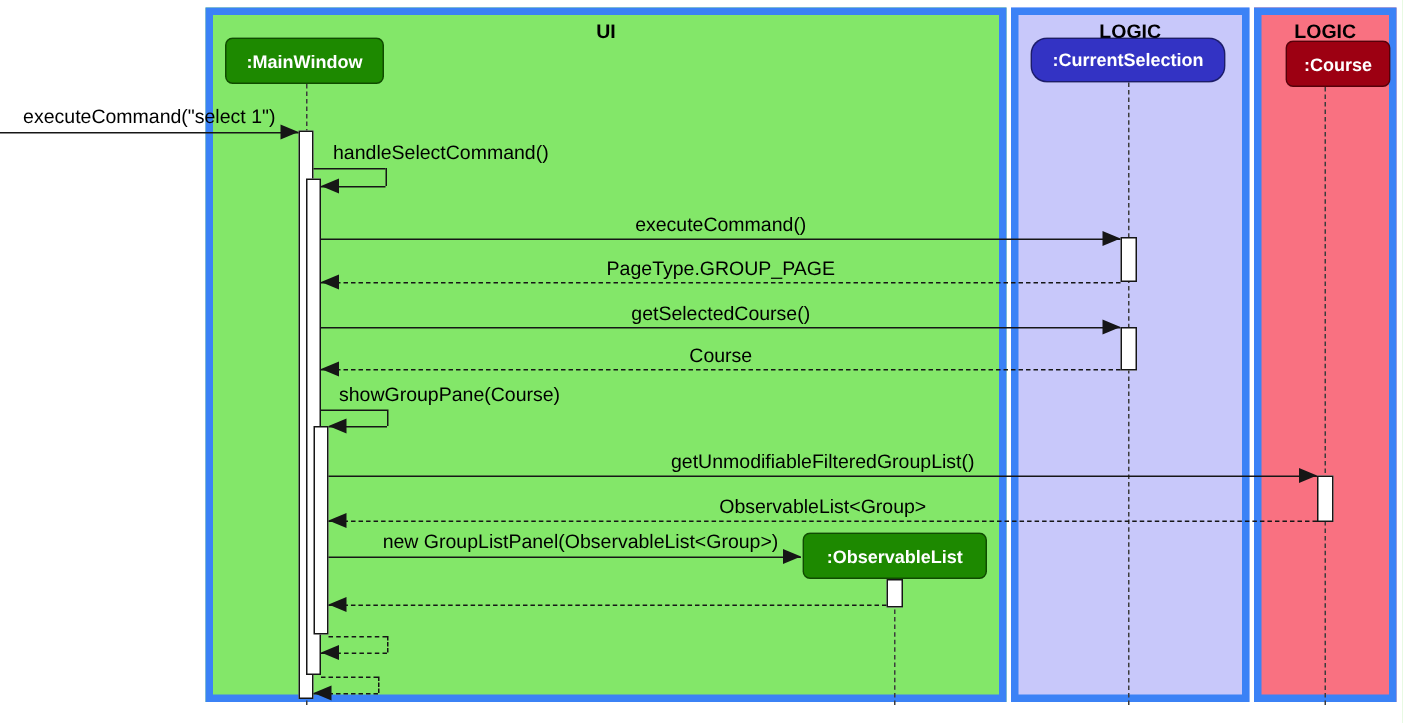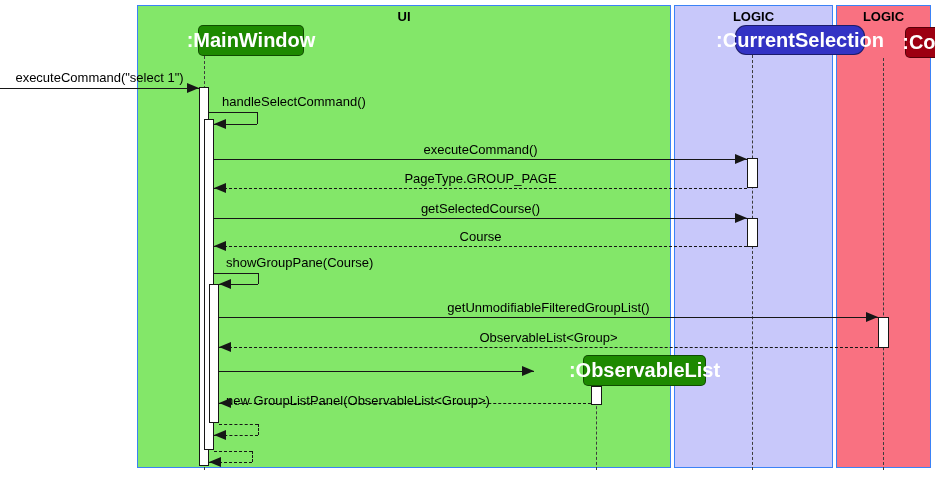--- a/index.html
+++ b/index.html
@@ -9,45 +9,44 @@
     width: 935px;
     height: 482px;
     background: #ffffff;
     font-family: "Liberation Sans", sans-serif;
     overflow: hidden;
   }
   .frame {
     position: absolute;
     top: 5px;
     height: 463px;
-    border: 1px solid #3b82f6;
+    border: 5px solid #3b82f6;
     z-index: 1;
   }
   .frame-title {
     position: absolute;
     top: 3px;
     left: 0; right: 0;
     text-align: center;
     font-size: 13px;
     font-weight: bold;
     color: #000;
   }
   .participant {
     position: absolute;
     border-radius: 5px;
     border: 1px solid rgba(0,0,0,0.45);
     display: flex;
     align-items: center;
     justify-content: center;
     color: #ffffff;
-    font-size: 20px;
+    font-size: 12px;
     font-weight: bold;
     white-space: nowrap;
     z-index: 6;
-    margin-left: 48px;
   }
   .lifeline {
     position: absolute;
     width: 0;
     border-left: 1px dashed #3c3c3c;
     z-index: 2;
   }
   .activation {
     position: absolute;
     background: #ffffff;
@@ -145,21 +144,21 @@
       <div class="arrow left" style="left: 219px; top: 279px;"></div>
       <div class="msg-label" style="left: 226px; top: 255px;">showGroupPane(Course)</div>
       <div class="msg-line" style="left: 219px; top: 317px; width: 659px;"></div>
       <div class="arrow right" style="left: 866px; top: 312px;"></div>
       <div class="msg-label center" style="left: 548.5px; top: 300px;">getUnmodifiableFilteredGroupList()</div>
       <div class="msg-line dashed" style="left: 219px; top: 347px; width: 659px;"></div>
       <div class="arrow left" style="left: 219px; top: 342px;"></div>
       <div class="msg-label center" style="left: 548.5px; top: 330px;">ObservableList&lt;Group&gt;</div>
       <div class="msg-line" style="left: 219px; top: 371px; width: 315px;"></div>
       <div class="arrow right" style="left: 522px; top: 366px;"></div>
-      <div class="msg-label center" style="left: 358px; top: 353px; margin-top: 40px;">new GroupListPanel(ObservableList&lt;Group&gt;)</div>
+      <div class="msg-label center" style="left: 387px; top: 353px;">new GroupListPanel(ObservableList&lt;Group&gt;)</div>
       <div class="msg-line dashed" style="left: 219px; top: 403px; width: 372px;"></div>
       <div class="arrow left" style="left: 219px; top: 398px;"></div>
       <div class="msg-line dashed" style="left: 219px; top: 424px; width: 39px;"></div>
       <div class="msg-vert dashed" style="left: 258px; top: 424px; height: 11px;"></div>
       <div class="msg-line dashed" style="left: 214px; top: 435px; width: 44px;"></div>
       <div class="arrow left" style="left: 214px; top: 430px;"></div>
       <div class="msg-line dashed" style="left: 214px; top: 451px; width: 38px;"></div>
       <div class="msg-vert dashed" style="left: 252px; top: 451px; height: 11px;"></div>
       <div class="msg-line dashed" style="left: 209px; top: 462px; width: 43px;"></div>
       <div class="arrow left" style="left: 209px; top: 457px;"></div>

